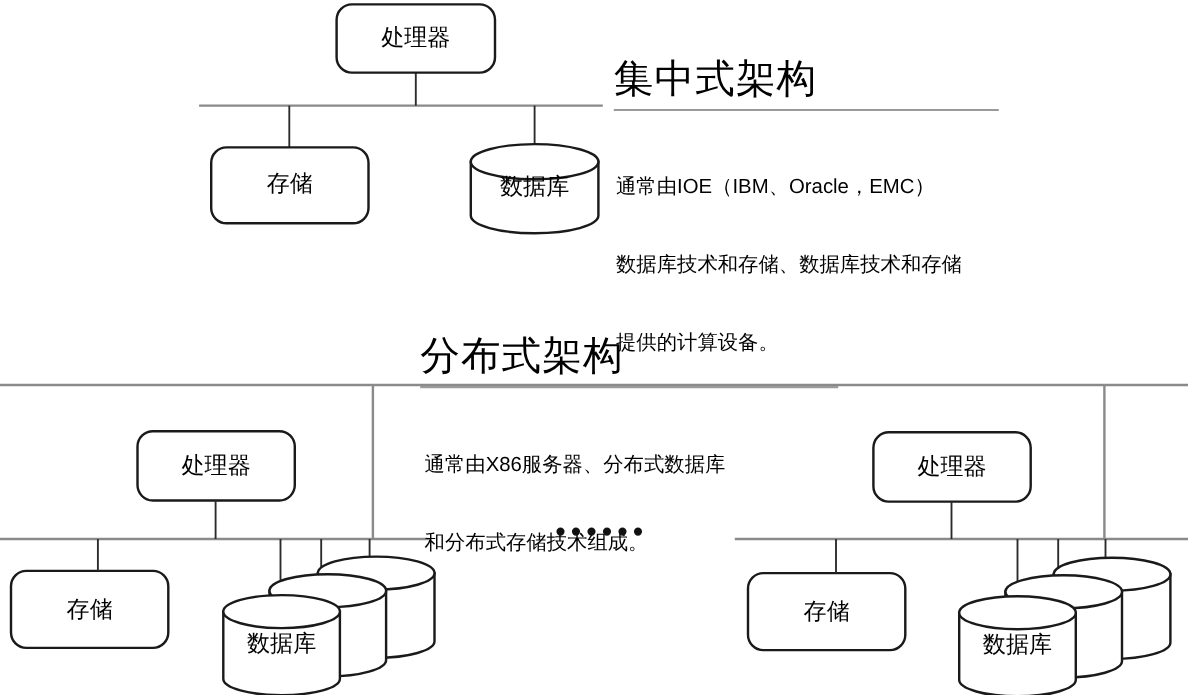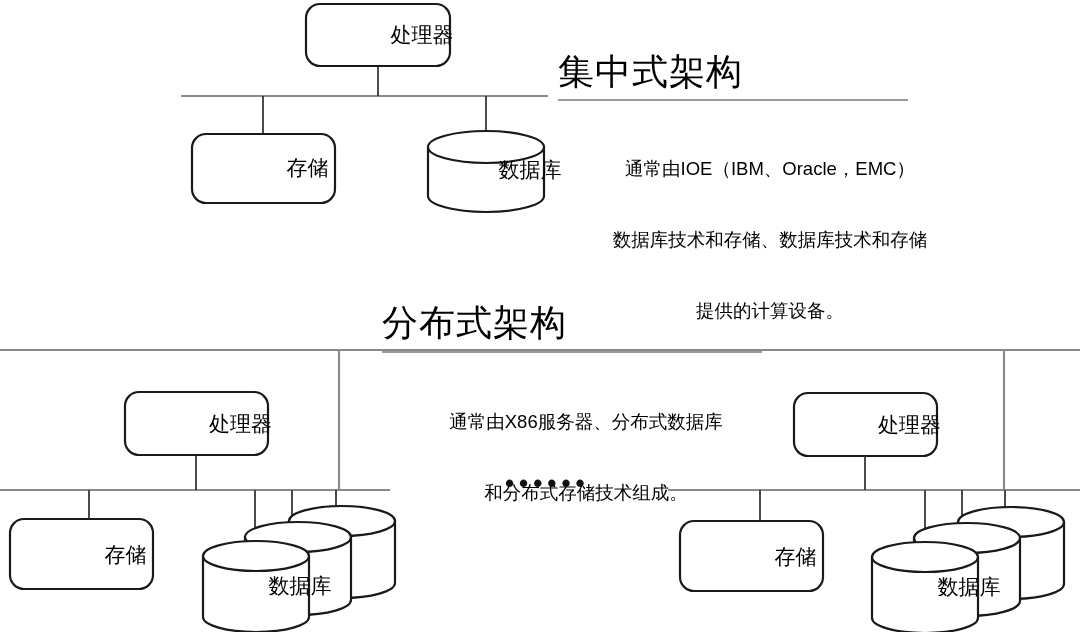--- a/index.html
+++ b/index.html
@@ -26,30 +26,29 @@
   }
   .lbl {
     position: absolute;
     color: #000000;
     white-space: pre;
     line-height: 1.28;
   }
   .node-label {
     font-size: 21px;
     text-align: center;
-    margin-left: 44px;
   }
   .section-title {
     font-size: 36px;
     text-align: left;
     letter-spacing: 1px;
   }
   .body-text {
     font-size: 18.5px;
-    text-align: center;
+    text-align: left;
   }
   .ellipsis-dots {
     font-size: 26px;
     letter-spacing: 5px;
     font-weight: bold;
     color: #111111;
   }
 </style>
 </head>
 <body>

